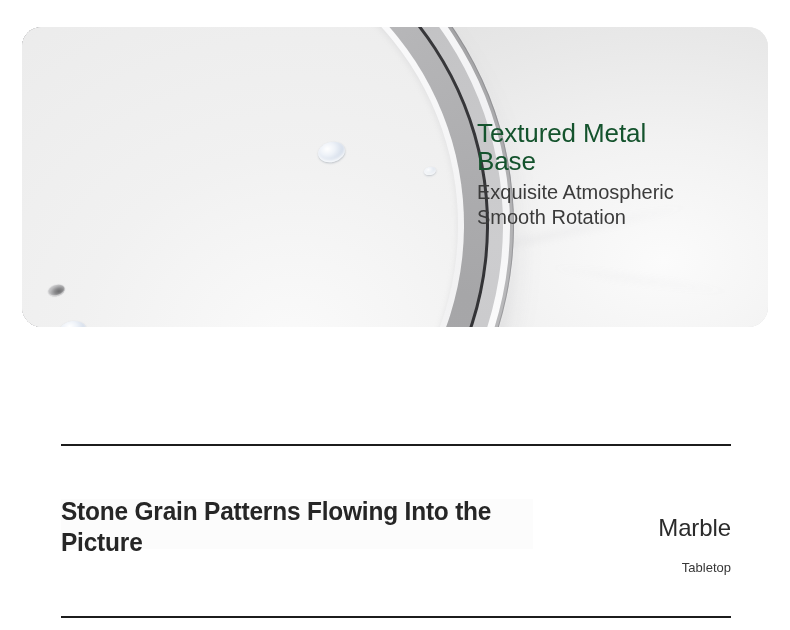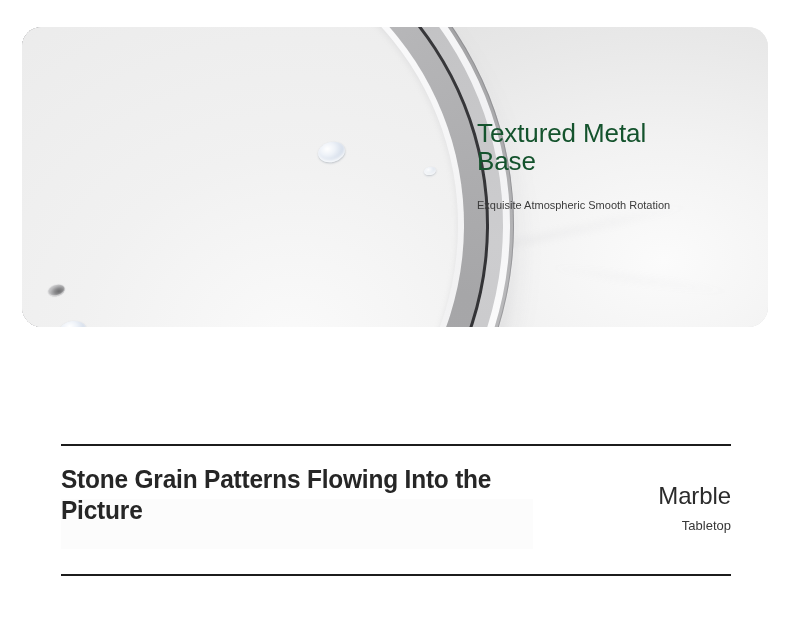--- a/index.html
+++ b/index.html
@@ -169,22 +169,22 @@
   }
   .hero-title {
     font-size: 26px;
     line-height: 1.08;
     font-weight: 400;
     color: #14532d;
     letter-spacing: -0.1px;
     white-space: pre-line;
   }
   .hero-sub {
-    margin-top: 24px;
-    font-size: 11px;
+    margin-top: 5px;
+    font-size: 20px;
     line-height: 1.26;
     font-weight: 400;
     color: #3b3b3b;
     width: 228px;
   }
 
   
   .caption-block {
     position: absolute;
     left: 61px;
@@ -196,21 +196,21 @@
     background: #1c1c1c;
     width: 100%;
   }
   .rule.bottom { margin: 0; }
 
   .caption-row {
     position: relative;
     display: flex;
     align-items: flex-start;
     justify-content: space-between;
-    padding: 18px 0 40px 0;
+    padding: 50px 0 40px 0;
   }
   .caption-highlight {
     position: absolute;
     left: 0;
     top: 53px;
     width: 472px;
     height: 50px;
     background: #fcfcfc;
     pointer-events: none;
   }
@@ -236,21 +236,21 @@
   }
   .caption-material {
     font-size: 24px;
     font-weight: 400;
     color: #2b2b2b;
     line-height: 1.1;
     letter-spacing: -0.1px;
     margin-top: 17px;
   }
   .caption-type {
-    margin-top: 10px;
+    margin-top: 20px;
     font-size: 13px;
     font-weight: 400;
     color: #363636;
     line-height: 1.1;
   }
 </style>
 </head>
 <body>
 
 <div class="hero-card">

